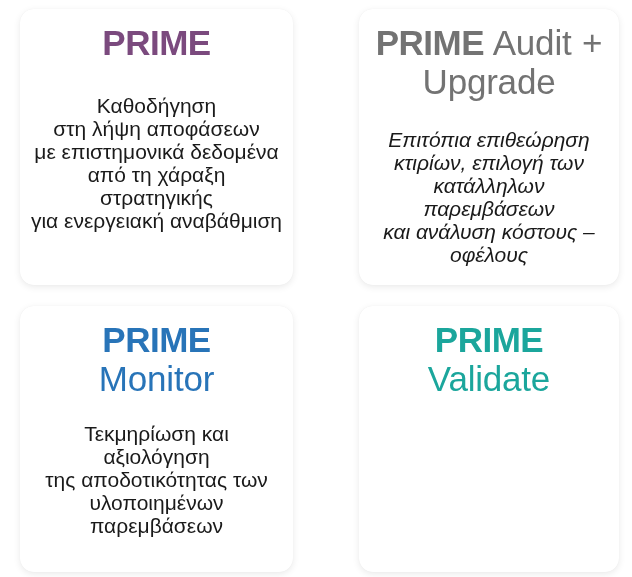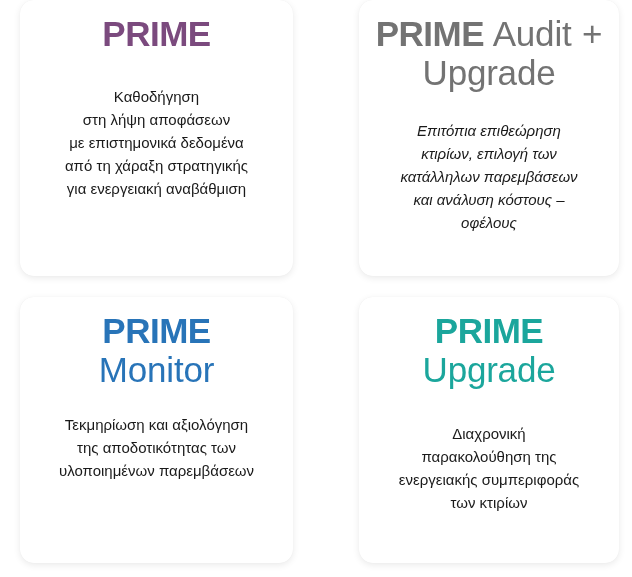--- a/index.html
+++ b/index.html
@@ -17,21 +17,21 @@
 
   .card-grid {
     position: relative;
     width: 632px;
     height: 577px;
     display: grid;
     grid-template-columns: 273px 260px;
     grid-template-rows: 276px 266px;
     column-gap: 66px;
     row-gap: 21px;
-    padding: 0px 0px 0px 20px;
+    padding: 9px 0px 0px 20px;
     box-sizing: border-box;
     align-content: start;
     justify-content: start;
   }
 
   .card {
     background: #ffffff;
     border-radius: 14px;
     box-shadow: 0 2px 7px rgba(0, 0, 0, 0.085),
                 0 0 1px rgba(0, 0, 0, 0.06);
@@ -55,21 +55,21 @@
 
   .card-heading .brand {
     font-weight: 700;
     letter-spacing: -0.5px;
   }
 
   .card-body {
     margin: 0;
     text-align: center;
     color: #1a1a1a;
-    font-size: 15px;
+    font-size: 21px;
     line-height: 23px;
     font-weight: 400;
     white-space: pre-line;
   }
 
   
   .card-plan   .card-body { margin-top: 32px; }
   .card-audit  .card-body { margin-top: 27px; font-style: italic; }
   .card-validate .card-body { margin-top: 24px; }
   .card-monitor  .card-body { margin-top: 33px; }
@@ -110,21 +110,17 @@
       <span class="suffix">Monitor</span>
     </h2>
     <p class="card-body" style="color: rgb(26, 26, 26);">Τεκμηρίωση και αξιολόγηση
 της αποδοτικότητας των
 υλοποιημένων παρεμβάσεων</p>
   </div>
 
   <div class="card card-monitor" style="background: rgb(255, 255, 255);">
     <h2 class="card-heading" style="color: rgb(27, 166, 156);">
       <span class="brand">PRIME</span><br>
-      <span class="suffix">Upgrade</span>
+      <span class="suffix">Validate</span>
     </h2>
-    <p class="card-body" style="color: rgb(26, 26, 26);">Διαχρονική
-παρακολούθηση της
-ενεργειακής συμπεριφοράς
-των κτιρίων</p>
   </div>
 
 </div>
 
 </body></html>

